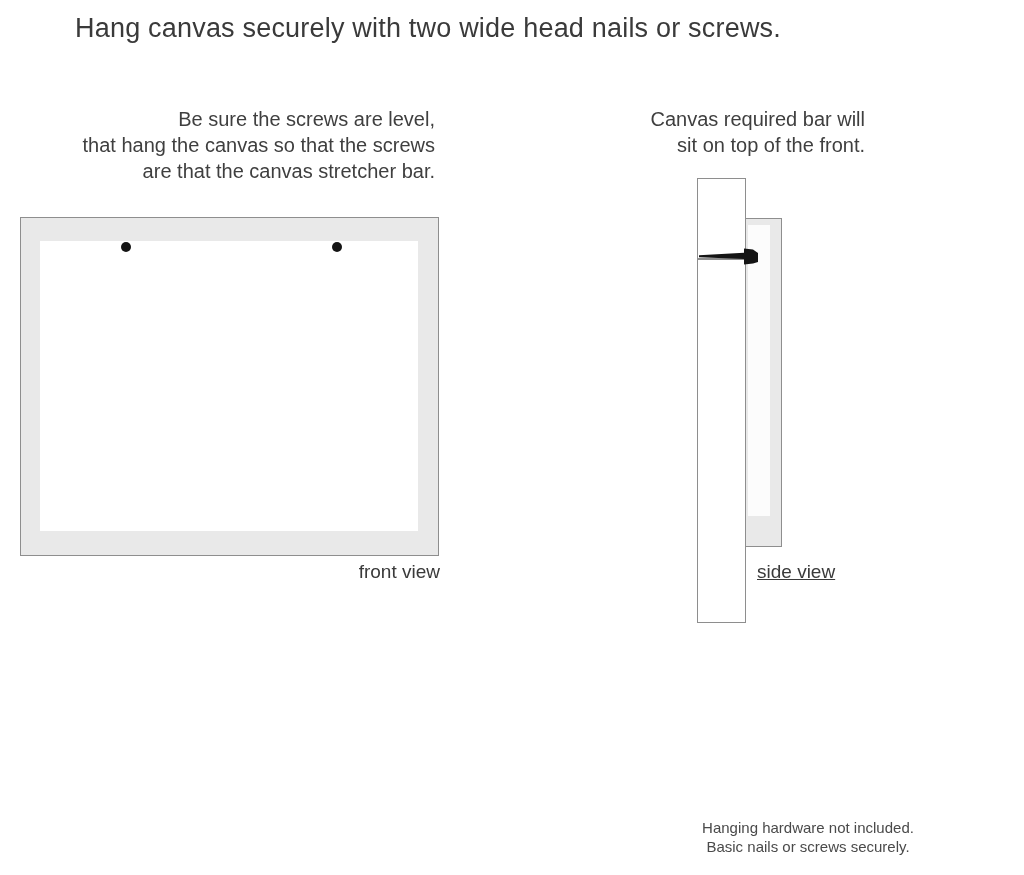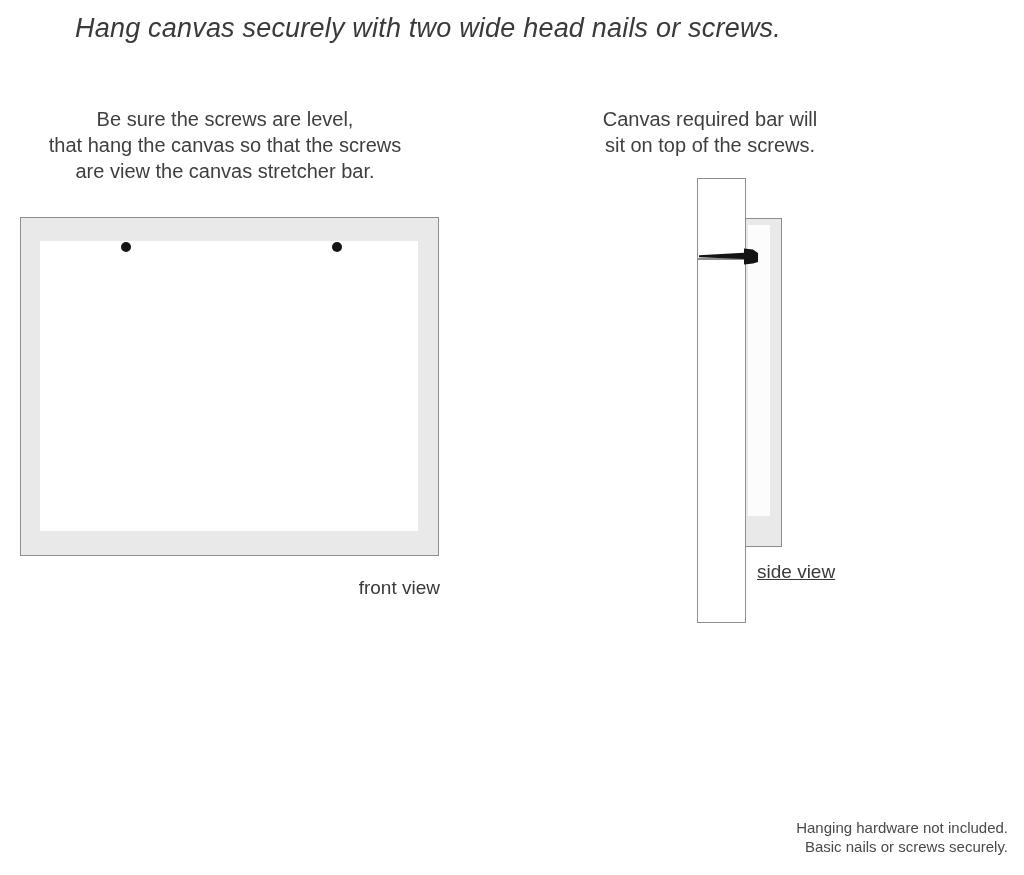--- a/index.html
+++ b/index.html
@@ -25,25 +25,24 @@
     overflow:hidden;
   }
   .page-title{
     position:absolute;
     left:75px; top:13px;
     font-size:27px;
     font-weight:300;
     letter-spacing:0.2px;
     color:#3a3a3a;
     white-space:nowrap;
-    font-style:italic;
   }
   .instr{
     position:absolute;
-    text-align:center;
+    text-align:right;
     font-size:20px;
     line-height:26px;
     font-weight:300;
     color:var(--text);
   }
   .instr-left{ left:15px; top:106px; width:420px; }
   .instr-right{ left:555px; top:106px; width:310px; }
 
   
   .front-outer{
@@ -72,21 +71,20 @@
     position:absolute;
     font-size:19px;
     font-weight:300;
     color:#3a3a3a;
     white-space:nowrap;
   }
   .front-label{
     left:240px; top:561px;
     width:200px;
     text-align:right;
-    margin-top:16px;
   }
   .side-label{
     left:757px; top:561px;text-decoration:underline;
   }
 
   
   .side-gray-bar{
     position:absolute;
     left:745px; top:218px;
     width:37px; height:329px;
@@ -115,43 +113,43 @@
   .nail-svg{
     position:absolute;
     left:690px; top:242px;
     width:80px; height:26px;
   }
 
   .footer-note{
     position:absolute;
     left:608px; top:818px;
     width:400px;
-    text-align:right;
+    text-align:center;
     font-size:15px;
     line-height:19px;
     font-weight:300;
     color:var(--text-soft);
   }
 </style>
 </head>
 <body>
 
 <div class="stage">
 
   <div class="page-title">Hang canvas securely with two wide head nails or screws.</div>
 
   <div class="instr instr-left">
     <div>Be sure the screws are level,</div>
     <div>that hang the canvas so that the screws</div>
-    <div>are view the canvas stretcher bar.</div>
+    <div>are that the canvas stretcher bar.</div>
   </div>
 
   <div class="instr instr-right">
     <div>Canvas required bar will</div>
-    <div>sit on top of the screws.</div>
+    <div>sit on top of the front.</div>
   </div>
 
   <div class="front-outer">
     <div class="front-inner"></div>
     <div class="screw-dot left"></div>
     <div class="screw-dot right"></div>
   </div>
   <div class="view-label front-label">front view</div>
 
   <div class="side-gray-bar">

